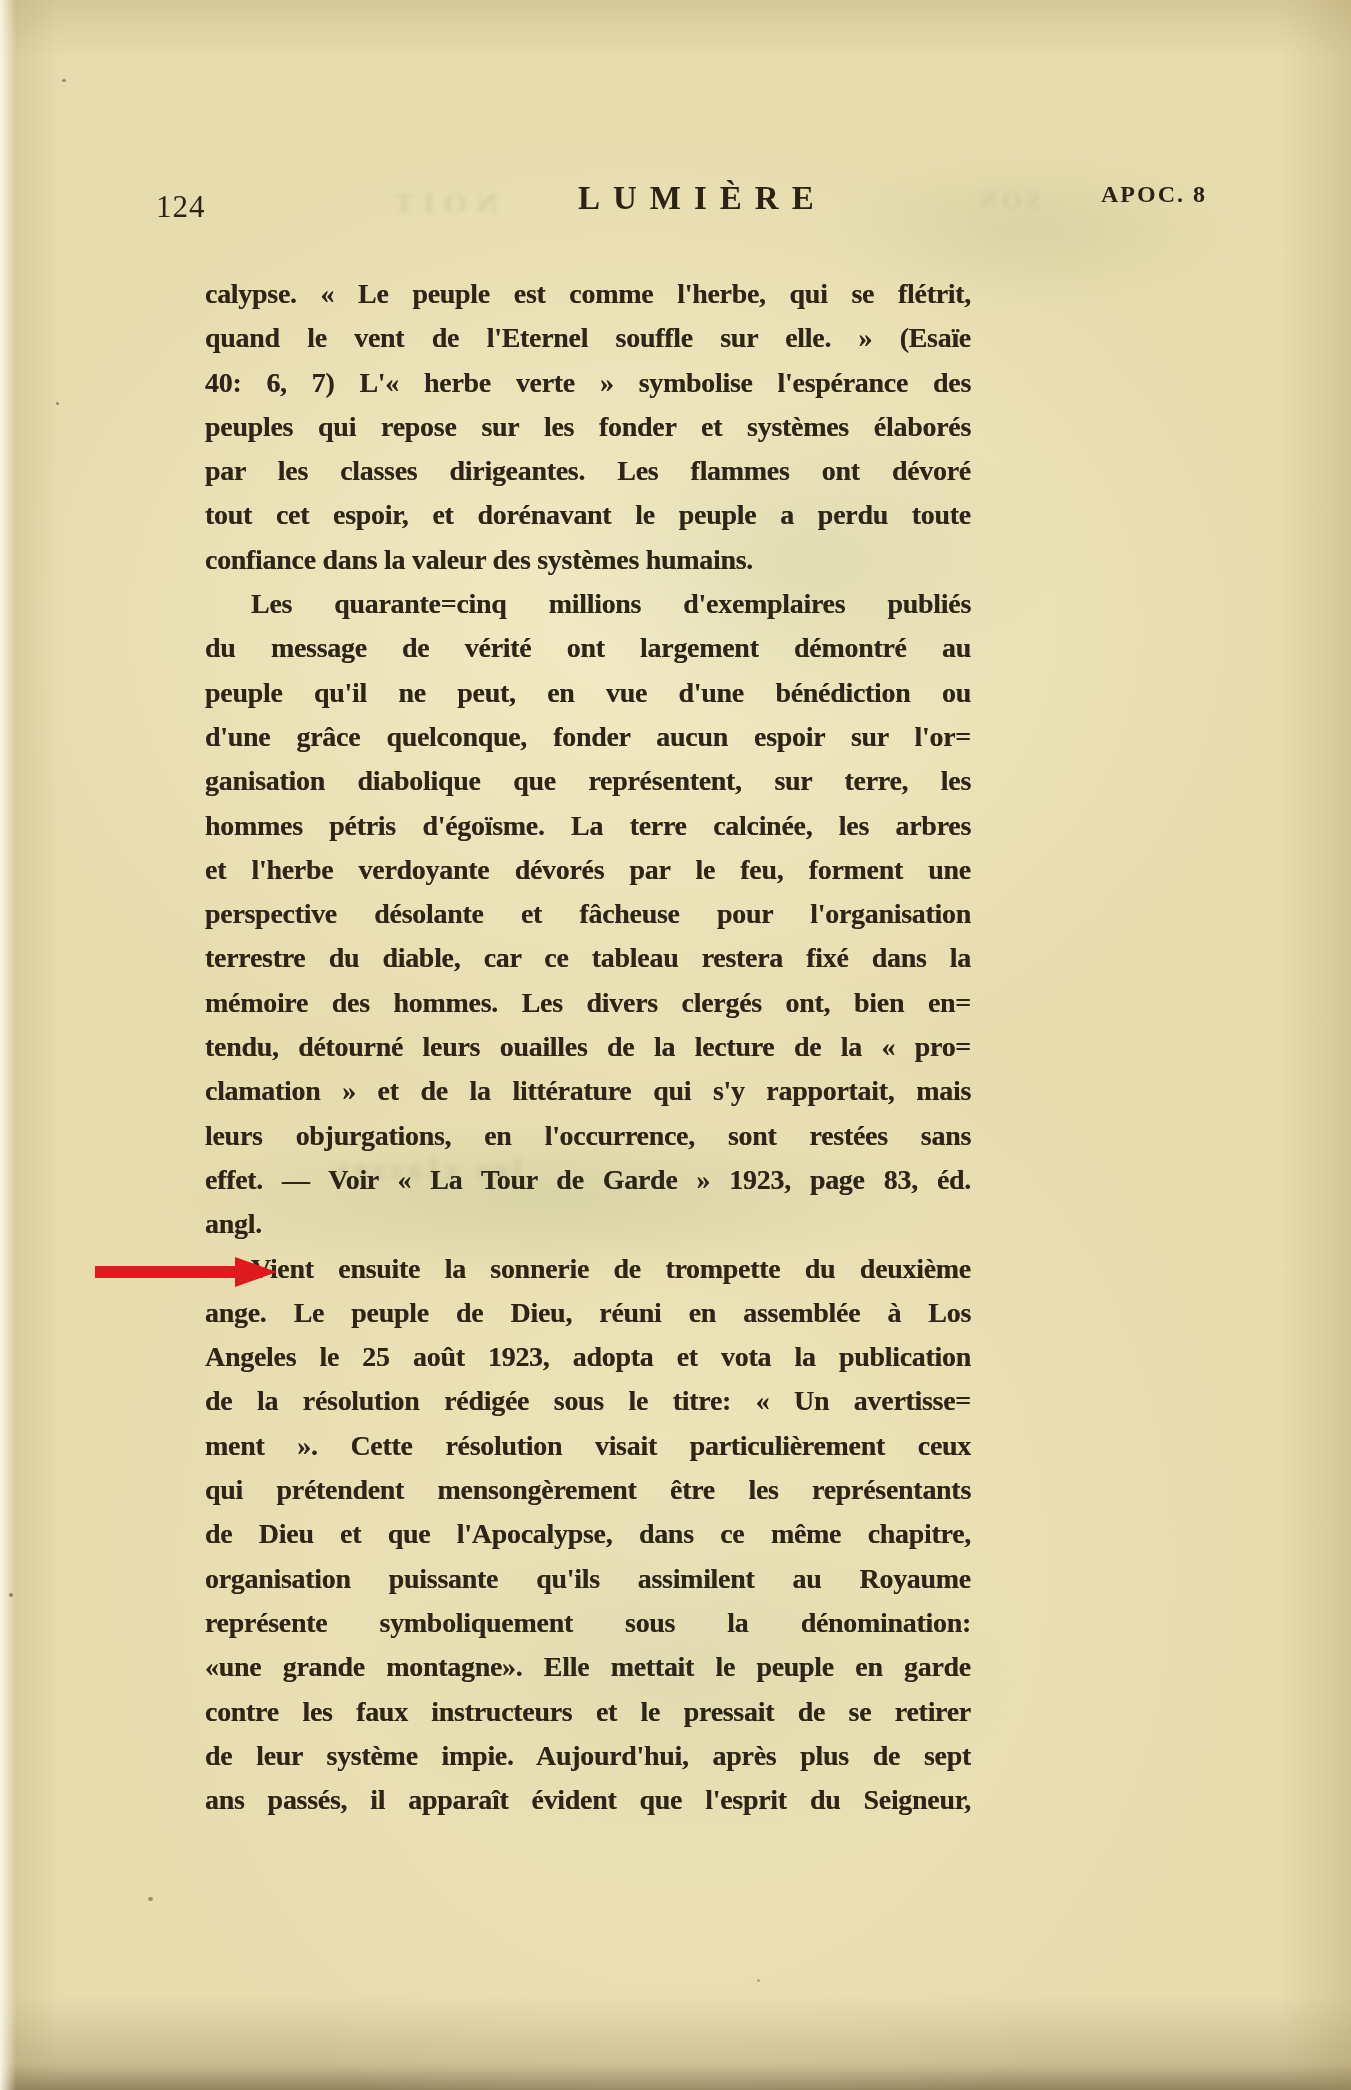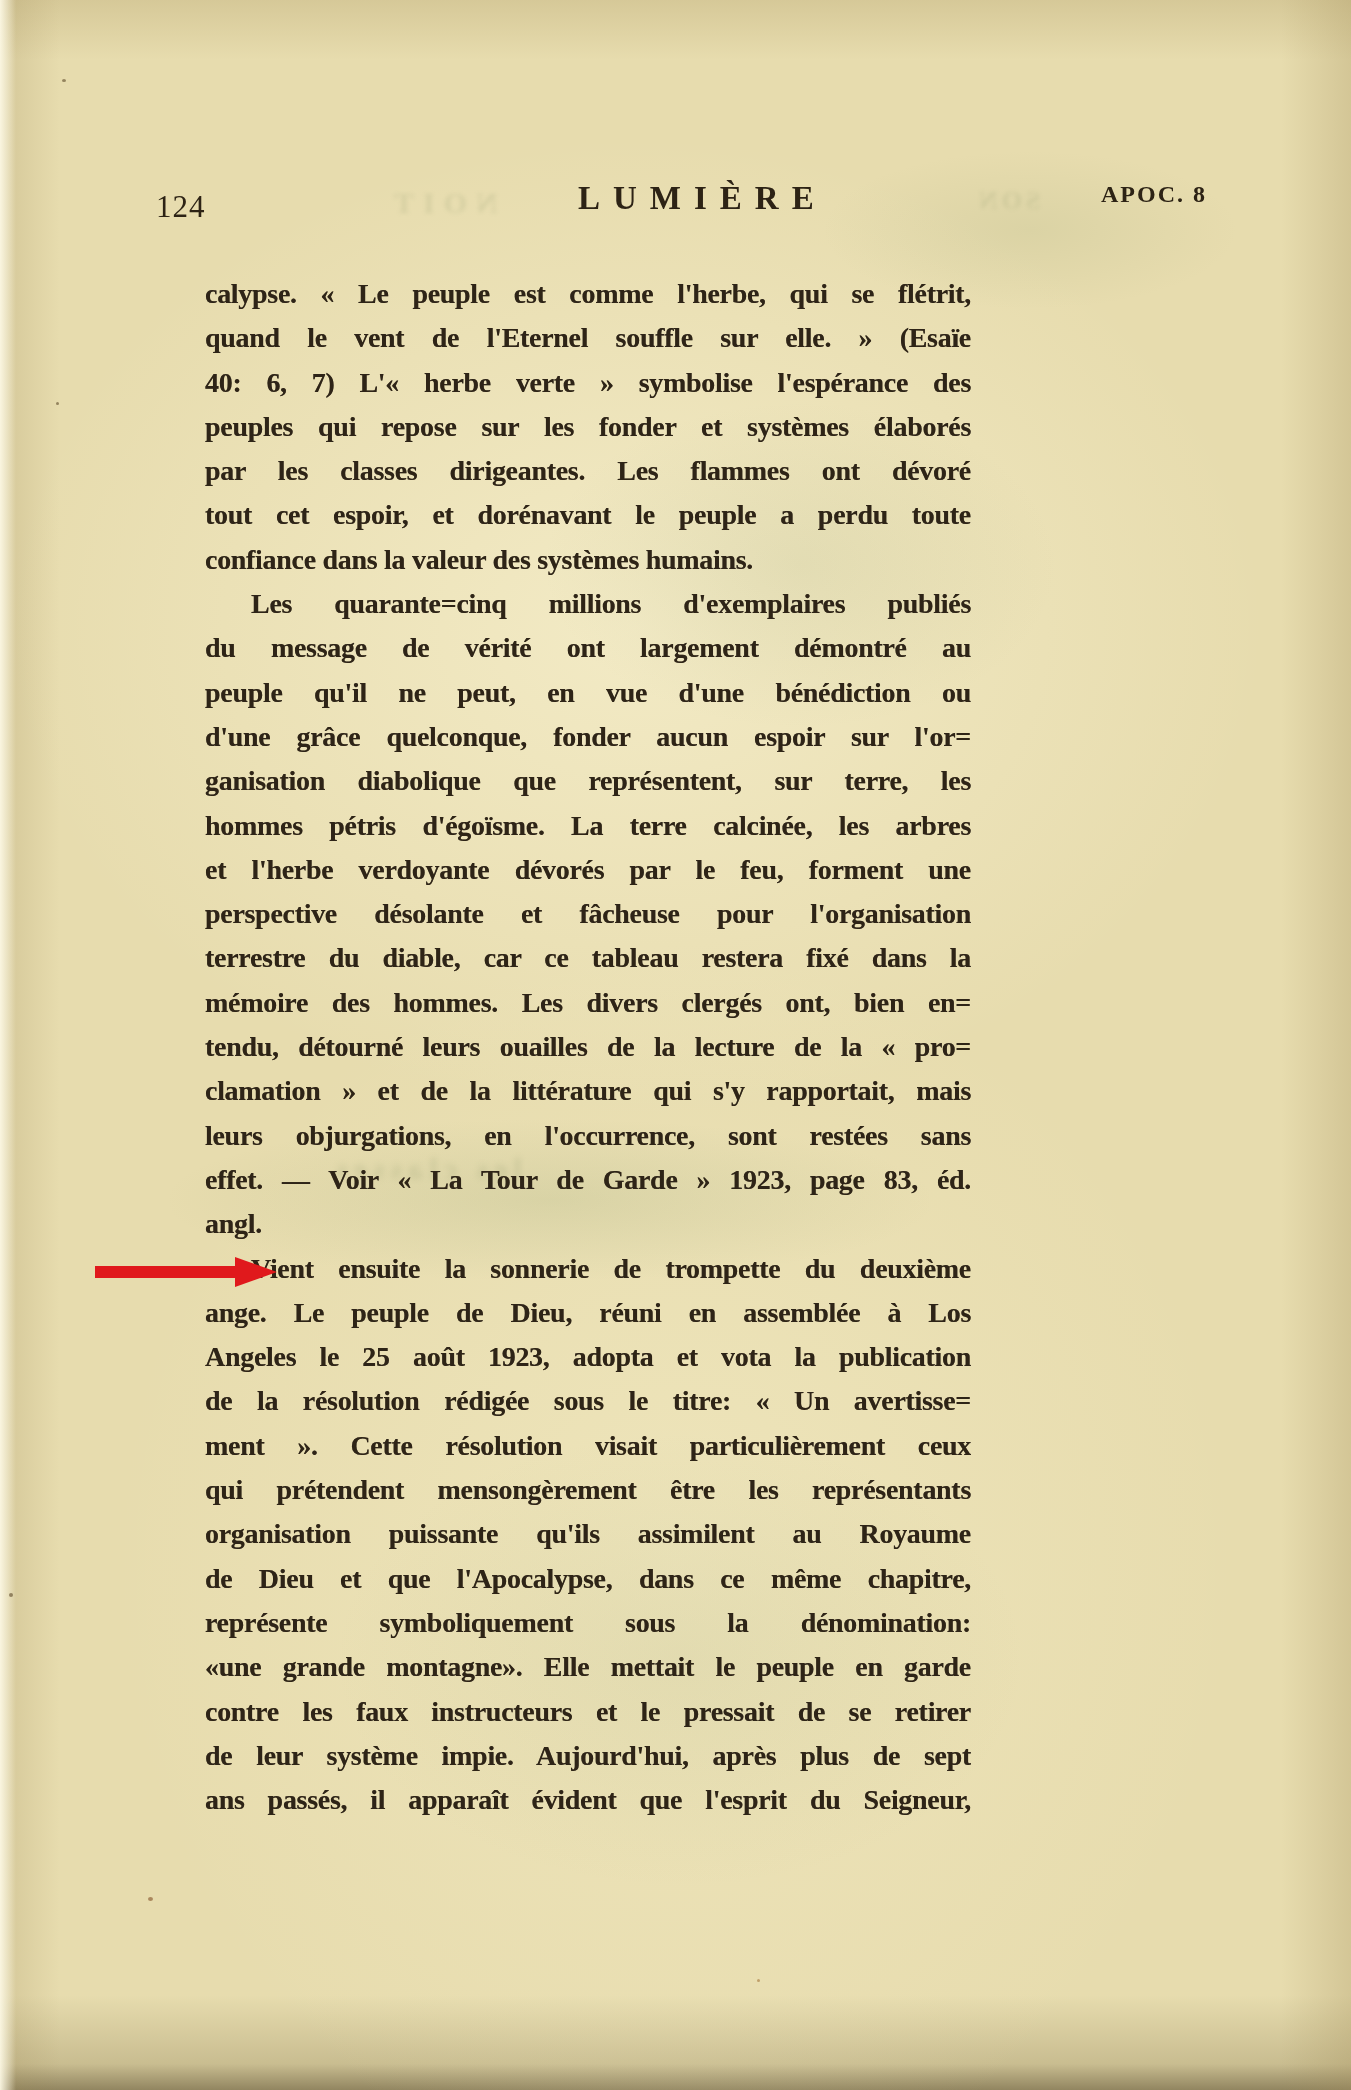--- a/index.html
+++ b/index.html
@@ -116,22 +116,22 @@
         <div class="line j">effet. — Voir « La Tour de Garde » 1923, page 83, éd.</div>
         <div class="line">angl.</div>
       </div>
       <div>
         <div class="line j ind">Vient ensuite la sonnerie de trompette du deuxième</div>
         <div class="line j">ange. Le peuple de Dieu, réuni en  assemblée à Los</div>
         <div class="line j">Angeles le 25 août 1923, adopta et vota la publication</div>
         <div class="line j">de la résolution rédigée sous le titre: « Un avertisse=</div>
         <div class="line j">ment ». Cette résolution visait particulièrement ceux</div>
         <div class="line j">qui prétendent mensongèrement être les représentants</div>
+        <div class="line j">de Dieu et que l'Apocalypse, dans ce même chapitre,</div>
         <div class="line j">organisation puissante qu'ils assimilent au Royaume</div>
-        <div class="line j">de Dieu et que l'Apocalypse, dans ce même chapitre,</div>
         <div class="line j">représente symboliquement sous la dénomination:</div>
         <div class="line j">«une grande montagne». Elle mettait le peuple en garde</div>
         <div class="line j">contre les faux instructeurs et le pressait de se retirer</div>
         <div class="line j">de leur système impie. Aujourd'hui, après plus de sept</div>
         <div class="line j">ans passés, il apparaît évident que l'esprit du Seigneur,</div>
       </div>
     </div>
 
   <div id="arrow">
     <span class="shaft"></span>

